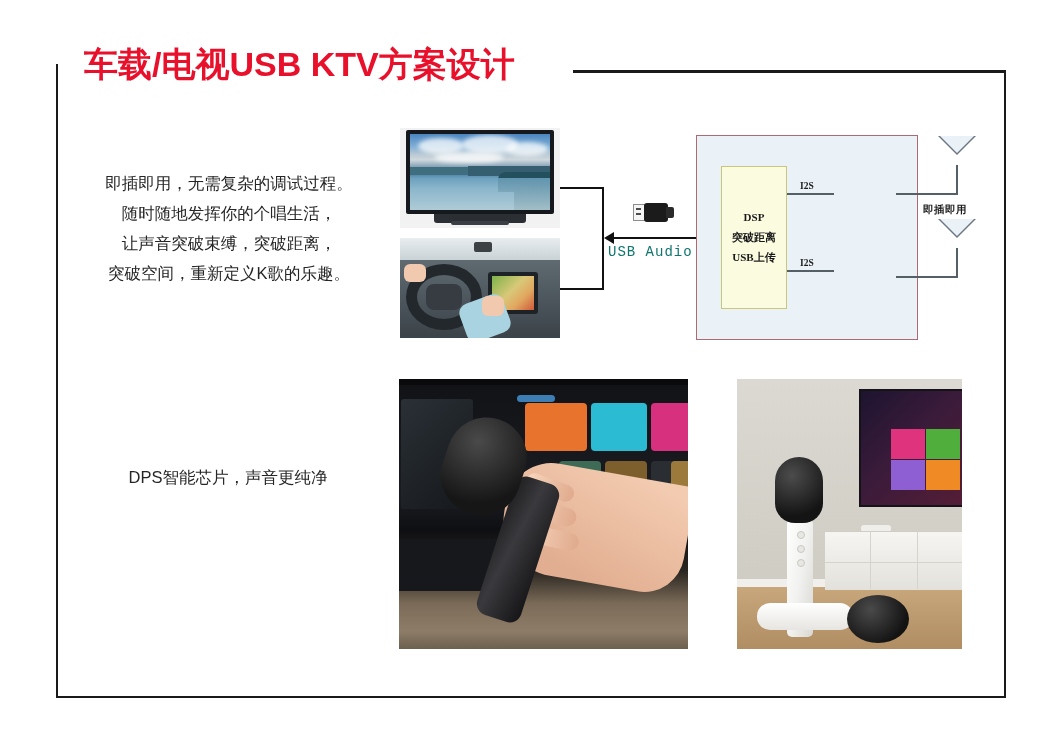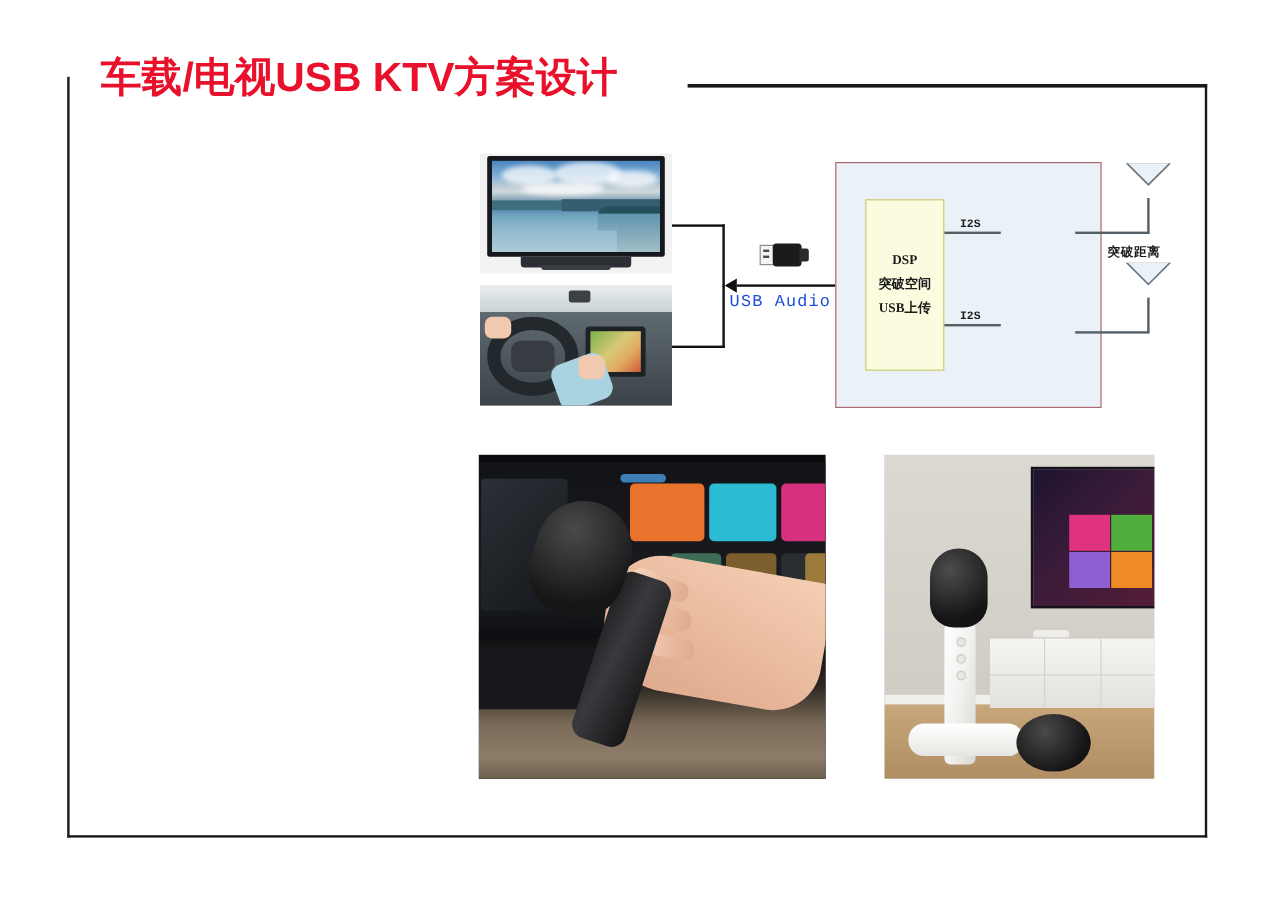--- a/index.html
+++ b/index.html
@@ -191,21 +191,21 @@
 
   
   .wire { position: absolute; background: #111; }
 
   
   .usb-label {
     position: absolute;
     left: 608px; top: 244px;
     font-family: "Liberation Mono", "DejaVu Sans Mono", monospace;
     font-size: 14px;
-    color: #1d4ed8;
+    color: #0f766e;
     letter-spacing: 1px;
     white-space: nowrap;
   }
   .usb-plug-body {
     position: absolute;
     left: 644px; top: 203px;
     width: 24px; height: 19px;
     background: #1b1b1b;
     border-radius: 3px;
   }
@@ -279,21 +279,21 @@
     font-size: 11.5px;
     font-weight: bold;
     color: #1a1a1a;
     letter-spacing: 1px;
   }
   #uhf1 { left: 834px; top: 166px; }
   #uhf2 { left: 834px; top: 245px; }
 
   .i2s-label {
     position: absolute;
-    font-family: Liberation Mono, monospace;
+    font-family: Liberation Serif, serif;
     font-size: 9.5px;
     font-weight: bold;
     color: #1a1a1a;
   }
   .dline { position: absolute; background: #555f66; }
 
   .antenna {
     position: absolute;
     width: 0; height: 0;
     border-left: 19px solid transparent;
@@ -467,22 +467,29 @@
 
 <div id="slide">
 
   <div class="frame-left"></div>
   <div class="frame-bottom"></div>
   <div class="frame-right"></div>
   <div class="frame-top-rule"></div>
 
   <div class="title">车载/电视USB KTV方案设计</div>
 
+  <div class="copy-block" id="copy-top">
+    <div>即插即用，无需复杂的调试过程。</div>
+    <div>随时随地发挥你的个唱生活，</div>
+    <div>让声音突破束缚，突破距离，</div>
+    <div>突破空间，重新定义K歌的乐趣。</div>
+  </div>
 
   <div class="copy-block" id="copy-bottom">
+    <div>DPS智能芯片，声音更纯净</div>
   </div>
 
   <div class="photo" id="photo-tv">
     <div class="tv-bezel">
       <div class="tv-screen">
         <div class="tv-cloud" style="left:8px;  top:4px;  width:46px; height:16px;"></div>
         <div class="tv-cloud" style="left:52px; top:1px;  width:56px; height:19px;"></div>
         <div class="tv-cloud" style="left:96px; top:8px;  width:42px; height:14px;"></div>
         <div class="tv-cloud" style="left:24px; top:18px; width:70px; height:11px;"></div>
         <div class="tv-mountain" style="left:0;   top:33px; width:64px; height:8px;  background:#3f6f7f;"></div>
@@ -521,41 +528,41 @@
   <div class="usb-pin" style="left:636px; top:208px;"></div>
   <div class="usb-pin" style="left:636px; top:213px;"></div>
   <div class="usb-plug-body"></div>
   <div class="usb-plug-tip"></div>
   <div class="usb-label">USB Audio</div>
 
   <div id="diagram"></div>
 
   <div class="dsp-box">
     <span>DSP</span>
-    <span>突破空间</span>
+    <span>突破距离</span>
     <span>USB上传</span>
   </div>
 
 
   <div class="dline" style="left:787px; top:193px; width:47px; height:1.5px;"></div>
   <div class="i2s-label" style="left:800px; top:181px;">I2S</div>
   <div class="dline" style="left:787px; top:270px; width:47px; height:1.5px;"></div>
   <div class="i2s-label" style="left:800px; top:258px;">I2S</div>
 
   <div class="dline" style="left:896px; top:193px; width:62px; height:1.5px;"></div>
   <div class="dline" style="left:956px; top:165px; width:1.5px; height:29px;"></div>
   <div class="dline" style="left:896px; top:276px; width:62px; height:1.5px;"></div>
   <div class="dline" style="left:956px; top:248px; width:1.5px; height:29px;"></div>
 
   <div class="antenna" style="left:938px; top:136px;"></div>
   <div class="antenna-inner" style="left:940px; top:136px;"></div>
   <div class="antenna" style="left:938px; top:219px;"></div>
   <div class="antenna-inner" style="left:940px; top:219px;"></div>
 
-  <div class="wireless-mic-label">突破距离</div>
+  <div class="wireless-mic-label">即插即用</div>
 
   <div class="photo" id="photo-miccar">
     <div class="mc-screen">
       <div class="mc-left-panel"></div>
       <div class="mc-tile" style="left:126px; top:18px; width:62px; height:48px; background:#e8732c;"></div>
       <div class="mc-tile" style="left:192px; top:18px; width:56px; height:48px; background:#2bbcd4;"></div>
       <div class="mc-tile" style="left:252px; top:18px; width:40px; height:48px; background:#d6307e;"></div>
       <div class="mc-tile" style="left:160px; top:76px; width:42px; height:42px; background:#3e6b55;"></div>
       <div class="mc-tile" style="left:206px; top:76px; width:42px; height:42px; background:#7d5f2d;"></div>
       <div class="mc-tile" style="left:252px; top:76px; width:42px; height:42px; background:#2a2e33;"></div>

